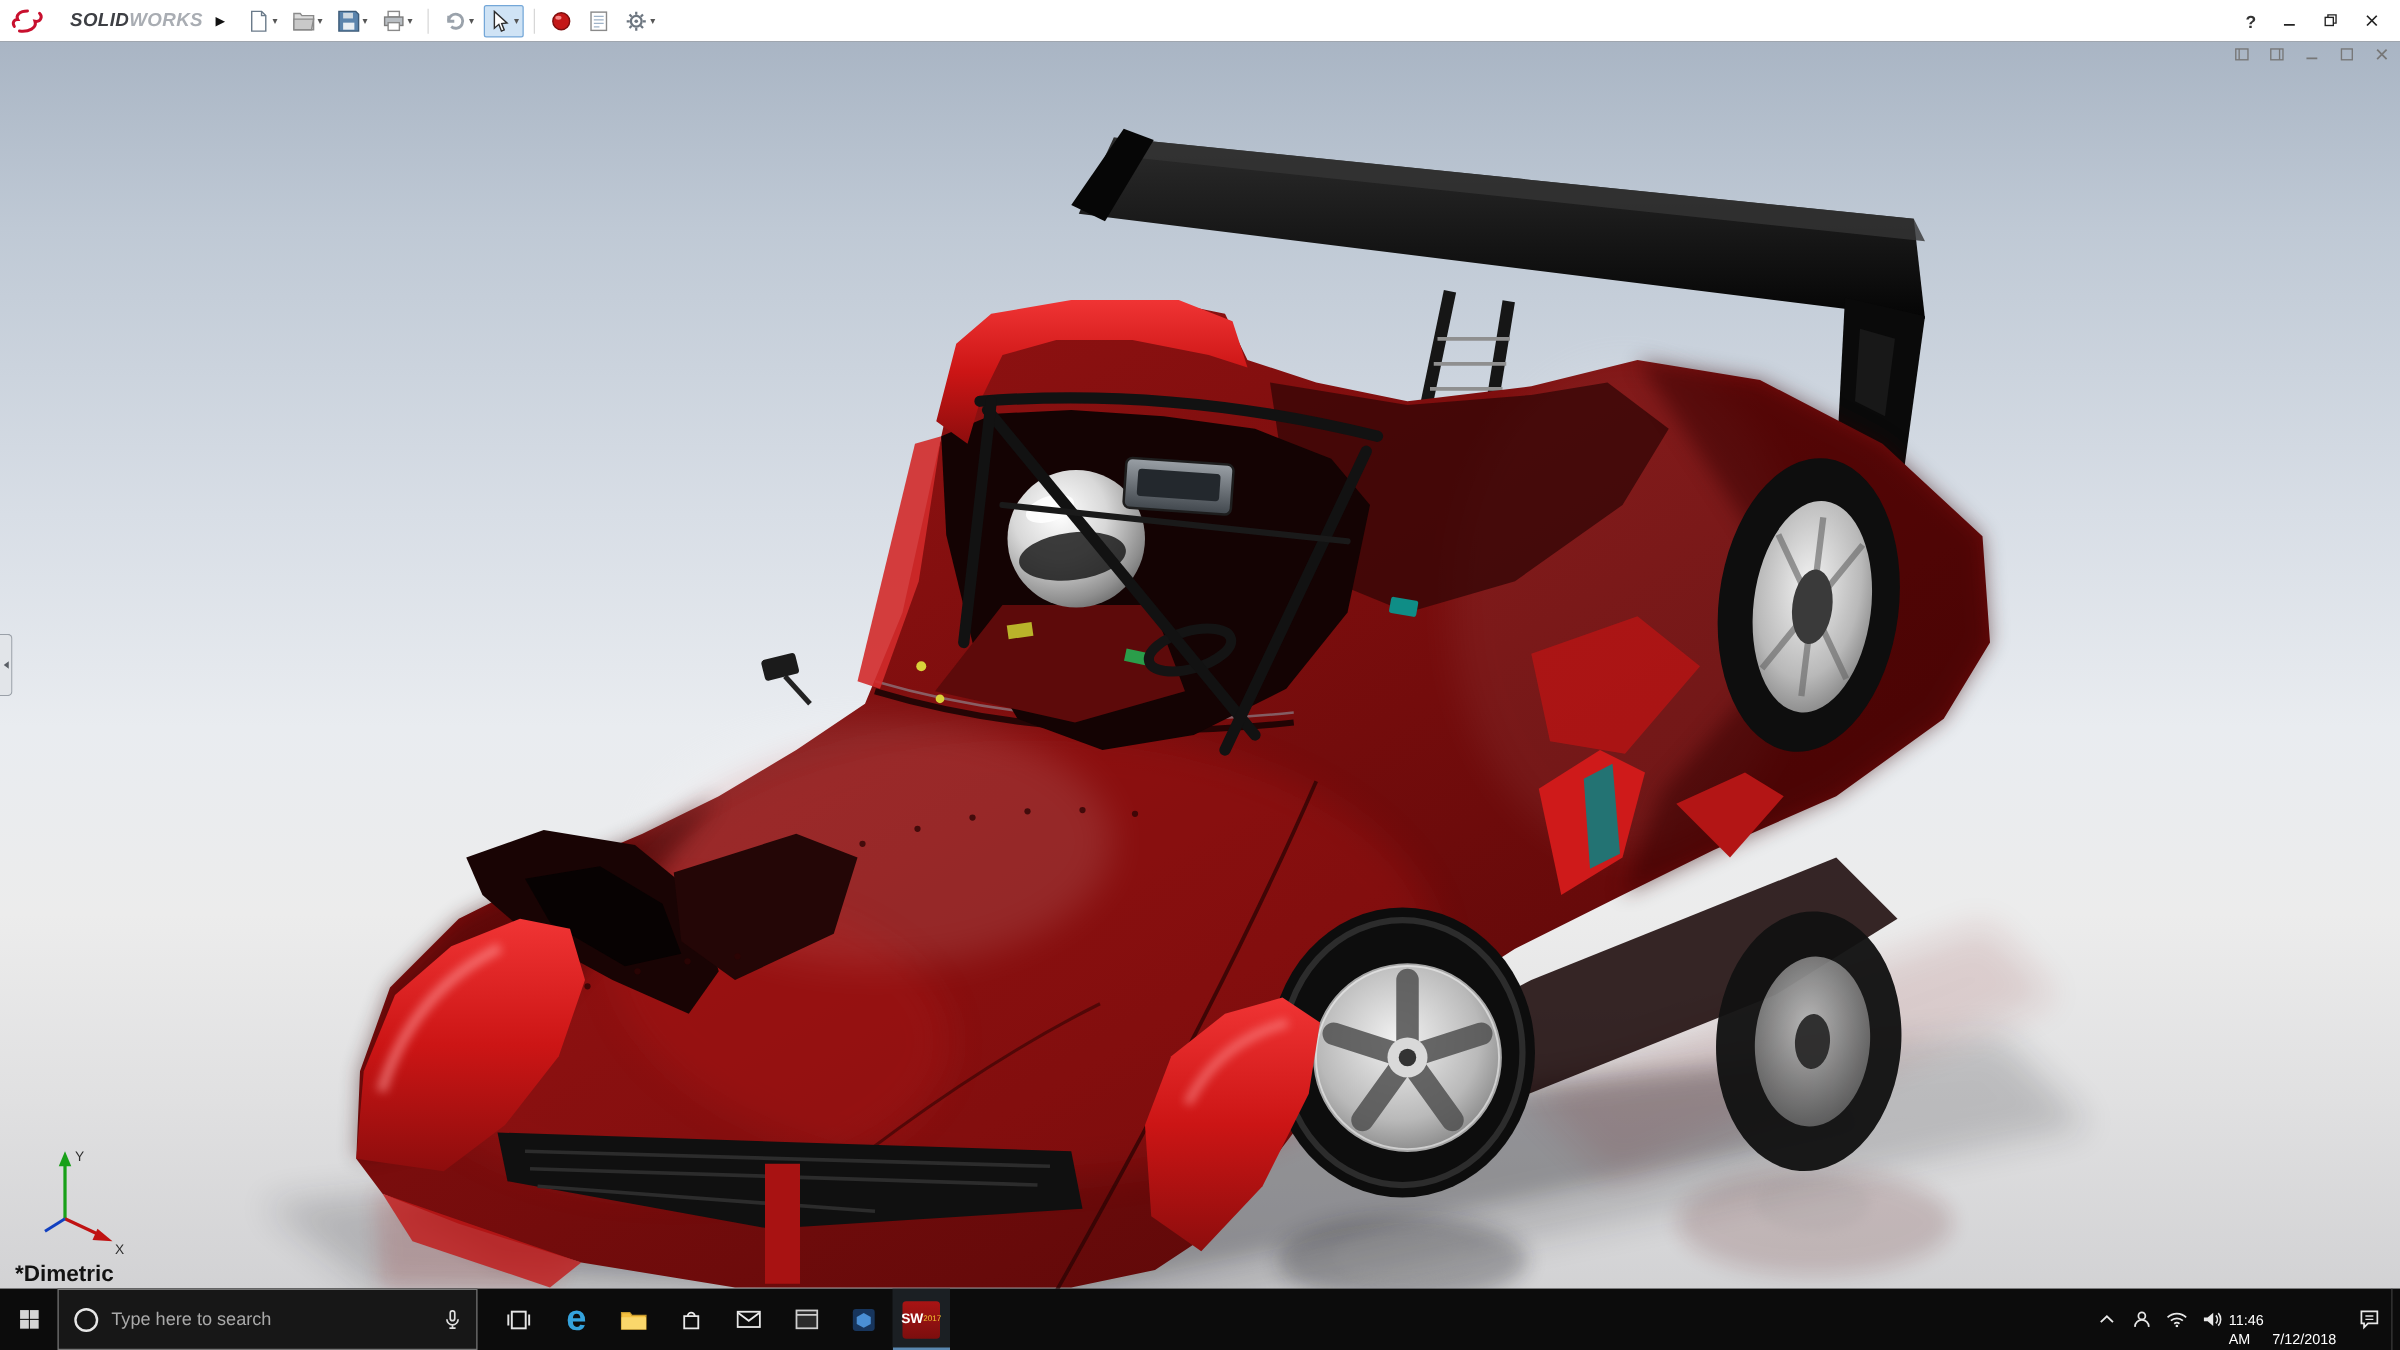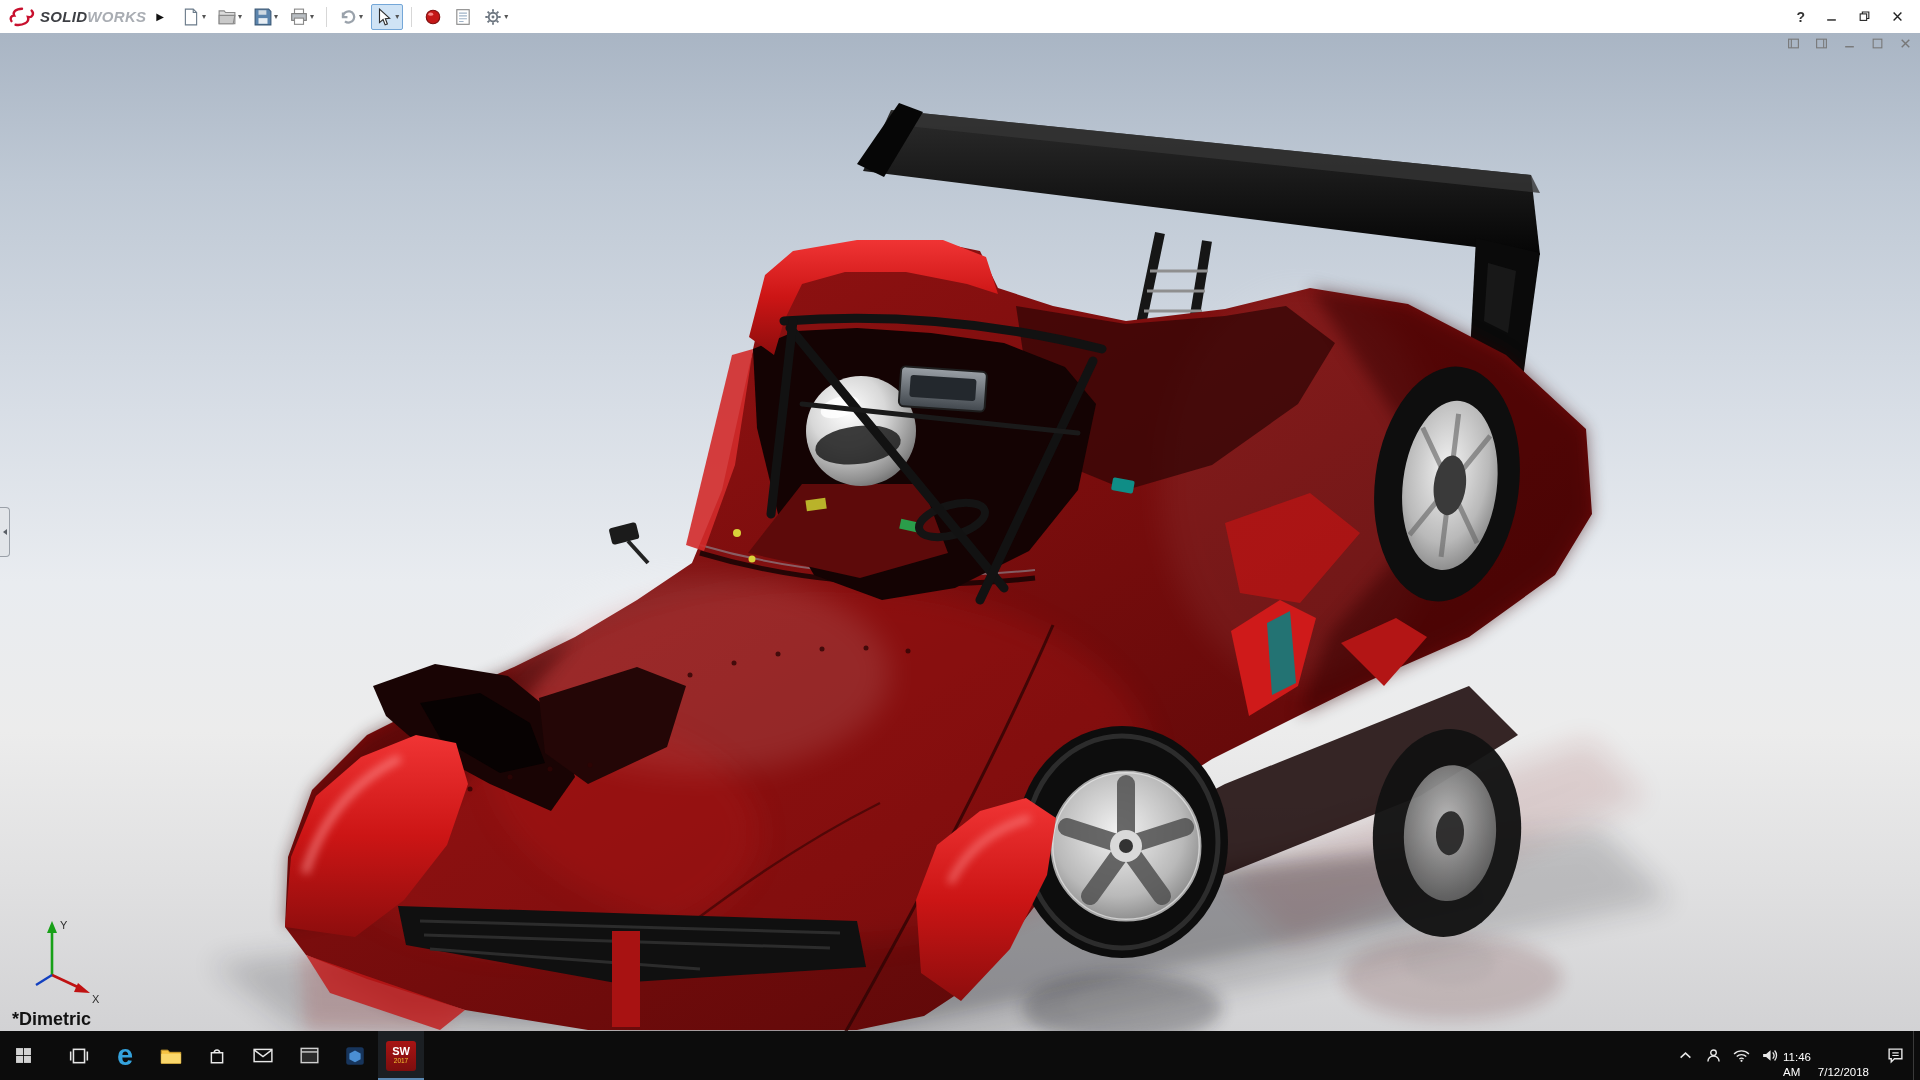--- a/index.html
+++ b/index.html
@@ -1,21 +1,21 @@
 <!DOCTYPE html>
 <html><head>
 <meta charset="utf-8">
 <style>
   html,body{margin:0;padding:0;width:1920px;height:1080px;overflow:hidden;
     font-family:"Liberation Sans",sans-serif;background:#000;}
   
   .titlebar{position:absolute;top:0;left:0;right:0;height:33px;background:#ffffff;
     display:flex;align-items:center;z-index:30;}
   .tb-left{display:flex;align-items:center;height:100%;padding-left:8px;}
-  .logo{display:flex;align-items:center;gap:4px;}
+  .logo{display:flex;align-items:center;gap:20px;}
   .logo-solid{font-style:italic;font-weight:bold;font-size:15px;color:#3d3f44;letter-spacing:.3px;}
   .logo-works{font-style:italic;font-weight:bold;font-size:15px;color:#a9adb3;letter-spacing:.3px;}
   .menu-expand{font-size:10px;color:#111;margin:0 14px 0 10px;cursor:pointer;}
   .tools{display:flex;align-items:center;gap:4px;}
   .tool{display:flex;align-items:center;gap:2px;padding:3px 3px;border:1px solid transparent;border-radius:2px;}
   .tool svg{width:18px;height:18px;display:block;}
   .tool .caret{font-size:8px;color:#555;line-height:8px;}
   .tool.active{background:#cfe3f5;border-color:#74a7d8;}
   .sep{width:1px;height:20px;background:#d7d7d7;margin:0 4px;}
   .tb-title{position:absolute;left:0;right:0;text-align:center;font-size:12.5px;color:#111;pointer-events:none;}
@@ -39,21 +39,21 @@
   .tb-slot{width:46px;display:flex;align-items:center;justify-content:center;}
   .tb-slot svg{display:block;}
   .tb-slot.running{box-shadow:inset 0 -2px 0 #5a87b0;background:#1b1f23;}
   .search{width:336px;display:flex;align-items:center;background:#171717;border:1px solid #767676;box-sizing:border-box;}
   .search svg{flex:none;}
   .search-in{flex:1;background:transparent;border:none;outline:none;color:#b9b9b9;
     font-size:14.5px;font-family:"Liberation Sans",sans-serif;margin:0 6px;}
   .search-in::placeholder{color:#a9a9a9;}
   .edge-e{font-size:29px;font-weight:bold;color:#35a3dd;line-height:29px;}
   .sw-badge{width:30px;height:30px;background:linear-gradient(#a81414,#7c0e0e);border-radius:3px;
-    display:flex;flex-direction:column;align-items:center;justify-content:center;line-height:1;}
+    display:flex;flex-direction:row;align-items:center;justify-content:center;line-height:1;}
   .sw-badge span{color:#fff;font-weight:bold;font-size:11px;}
   .sw-badge em{font-style:normal;color:#f2c431;font-size:6.5px;margin-top:1px;}
   .tb-spacer{flex:1;}
   .tray-ic{width:28px;display:flex;align-items:center;justify-content:center;}
   .clock{width:86px;display:flex;flex-direction:row;justify-content:center;align-items:flex-end;
     color:#fff;font-size:11.5px;line-height:1.3;padding-right:8px;}
   .show-desktop{width:6px;border-left:1px solid #3a3a3a;}
 </style>
 </head>
 <body>
@@ -395,20 +395,30 @@
 
 <div class="taskbar">
   <div class="tb-slot">
     <svg width="17" height="17" viewBox="0 0 16 16">
       <rect x="1" y="1" width="6.6" height="6.6" fill="#d4d4d4"></rect>
         <rect x="8.4" y="1" width="6.6" height="6.6" fill="#d4d4d4"></rect>
       <rect x="1" y="8.4" width="6.6" height="6.6" fill="#d4d4d4"></rect>
         <rect x="8.4" y="8.4" width="6.6" height="6.6" fill="#d4d4d4"></rect>
     </svg>
   </div>
+  <div class="search">
+    <svg width="24" height="24" viewBox="0 0 20 20" style="margin-left:10px">
+      <circle cx="10" cy="10" r="7.2" fill="none" stroke="#e6e6e6" stroke-width="1.6"></circle>
+    </svg>
+    <input class="search-in" placeholder="Type here to search" style="">
+    <svg width="18" height="18" viewBox="0 0 16 16" style="margin-right:10px">
+      <rect x="6.4" y="1.5" width="3.2" height="7" rx="1.6" fill="none" stroke="#dedede" stroke-width="1.2"></rect>
+      <path d="M4 7.5 a4 4 0 0 0 8 0 M8 11.5 v2.3 M5.8 13.8 h4.4" fill="none" stroke="#dedede" stroke-width="1.2"></path>
+    </svg>
+  </div>
   <div class="tb-slot" style="margin-left:10px">
     <svg width="20" height="16" viewBox="0 0 18 14">
       <rect x="4" y="1" width="10" height="12" fill="none" stroke="#e6e6e6" stroke-width="1.4"></rect>
       <path d="M1.5 3v8 M16.5 3v8" stroke="#e6e6e6" stroke-width="1.4"></path>
     </svg>
   </div>
   <div class="tb-slot">
       <span class="edge-e">e</span>
     </div>
   <div class="tb-slot">

